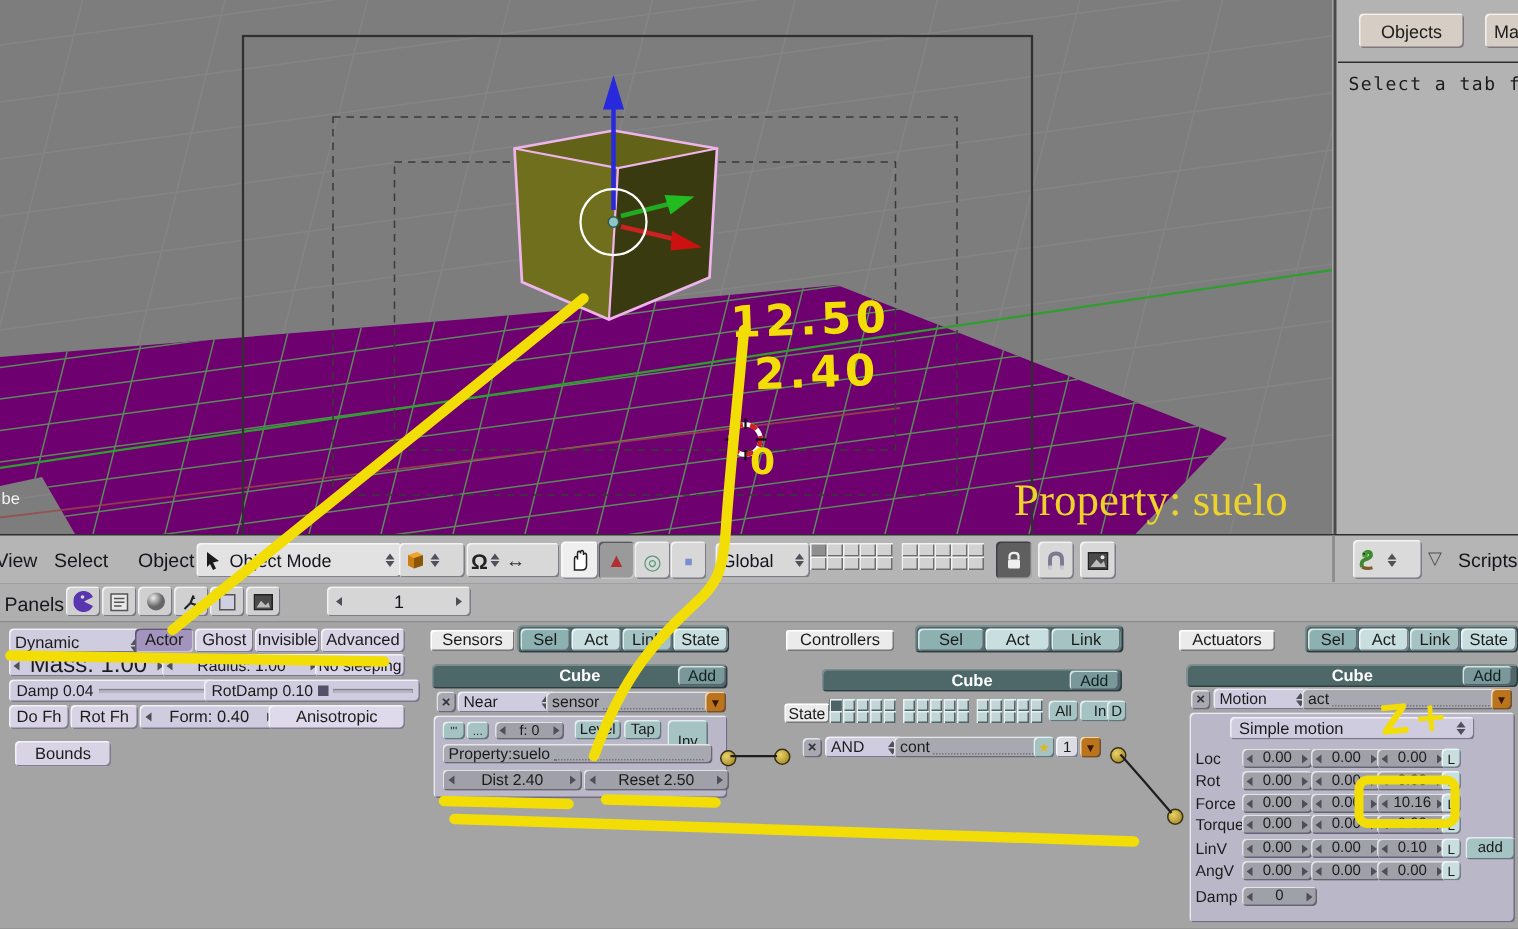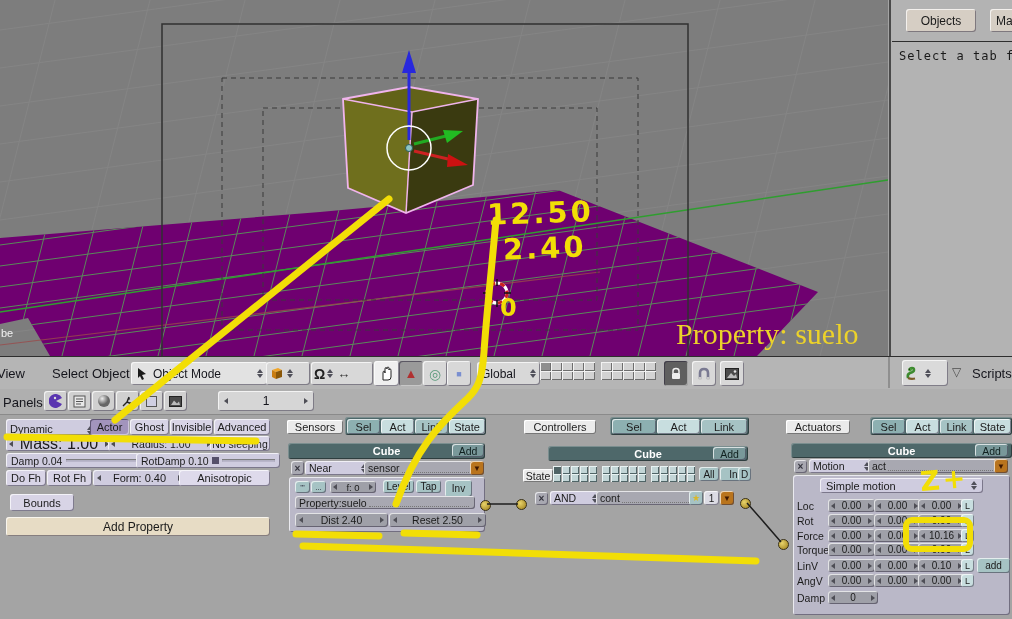--- a/index.html
+++ b/index.html
@@ -151,21 +151,21 @@
   </div>
   <div class="abs b lef" style="left:99px;top:9px;width:40px;height:23px;background:#d6cec4;padding-left:6px;">
     <span class="txt" style="font-size:12px;">Ma</span>
   </div>
   <div class="abs" style="left:1px;top:41px;width:122px;height:0;border-top:1px solid #2e2e2e;"></div>
   <div class="abs" style="left:8px;top:49px;color:#1a1a1a;font-family:'DejaVu Sans Mono',monospace;font-size:12px;letter-spacing:1px;white-space:nowrap;">Select a tab f</div>
 </div>
 
 <div class="abs" style="left:0;top:356px;width:1012px;height:32px;background:#b5b5b5;border-top:1px solid #2e2e2e;border-bottom:1px solid #6a6a6a;">
   <span class="abs vh" style="left:-3px;top:9px;font-size:13px;">View</span>
-  <span class="abs vh" style="left:52px;top:9px;font-size:13px;">Select</span>
+  <span class="abs vh" style="left:36px;top:9px;font-size:13px;">Select</span>
   <span class="abs vh" style="left:92px;top:9px;font-size:13px;">Object</span>
 
   <div class="abs b lef" style="left:131px;top:5px;width:127px;height:23px;background:#e2e2e2;padding:0 5px;gap:4px;">
     <svg width="13" height="13">
       <path d="M2,1 L10,7 L6,8 L8,12 L6,13 L4,9 L2,11 Z" fill="#1a1a1a"></path>
     </svg>
     <span class="vh" style="font-size:12px;flex:1;">Object Mode</span>
     <span class="dd">
         <i class="au"></i>
         <i class="ad"></i>
@@ -390,23 +390,20 @@
     <span class="txt cen" style="flex:1;display:flex;justify-content:center;">Form: 0.40</span>
     <i class="ar"></i>
   </div>
   <div class="abs b cen" style="left:179px;top:55px;width:91px;height:16px;background:#dedaeb;">
     <span class="txt">Anisotropic</span>
     </div>
 
   <div class="abs b cen lav" style="left:10px;top:79px;width:64px;height:17px;">
     <span class="txt">Bounds</span>
     </div>
-  <div class="abs b cen" style="left:6px;top:102px;width:264px;height:19px;background:#e7dcc5;">
-    <span class="txt" style="font-size:12px;">Add Property</span>
-    </div>
 
   <div class="abs plate cen" style="left:287px;top:5px;width:56px;height:14px;">
     <span class="txt">Sensors</span>
     </div>
   <div class="abs hdrbar" style="left:345px;top:2px;width:141px;height:18px;"></div>
   <div class="abs b cen teal-d" style="left:347px;top:4px;width:33px;height:15px;">
     <span class="txt">Sel</span>
     </div>
   <div class="abs b cen teal-l" style="left:381px;top:4px;width:33px;height:15px;">
     <span class="txt">Act</span>
@@ -454,21 +451,21 @@
     <i class="al"></i>
     <span class="txt cen" style="flex:1;display:flex;justify-content:center;font-size:9.5px;">f: 0</span>
     <i class="ar"></i>
     </div>
   <div class="abs b cen teal" style="left:383px;top:65px;width:31px;height:13px;">
     <span class="txt" style="font-size:10px;">Level</span>
     </div>
   <div class="abs b cen teal" style="left:416px;top:65px;width:25px;height:13px;">
     <span class="txt" style="font-size:10px;">Tap</span>
     </div>
-  <div class="abs b cen teal" style="left:445px;top:65px;width:27px;height:17px;">
+  <div class="abs b cen teal" style="left:445px;top:65px;width:27px;height:28px;">
     <span class="txt" style="font-size:10px;">Inv</span>
     </div>
   <div class="abs b lef grayf" style="left:295px;top:81px;width:172px;height:13px;padding:0 4px;">
     <span class="txt" style="font-size:10.5px;">Property:suelo</span>
     <span style="flex:1;border-bottom:1px dotted #777;margin:0 2px;height:8px;"></span>
     </div>
   <div class="abs b lef stp" style="left:295px;top:98px;width:85px;height:14px;padding:0 4px;">
     <i class="al"></i>
     <span class="txt cen" style="flex:1;display:flex;justify-content:center;font-size:10.5px;">Dist 2.40</span>
     <i class="ar"></i>

